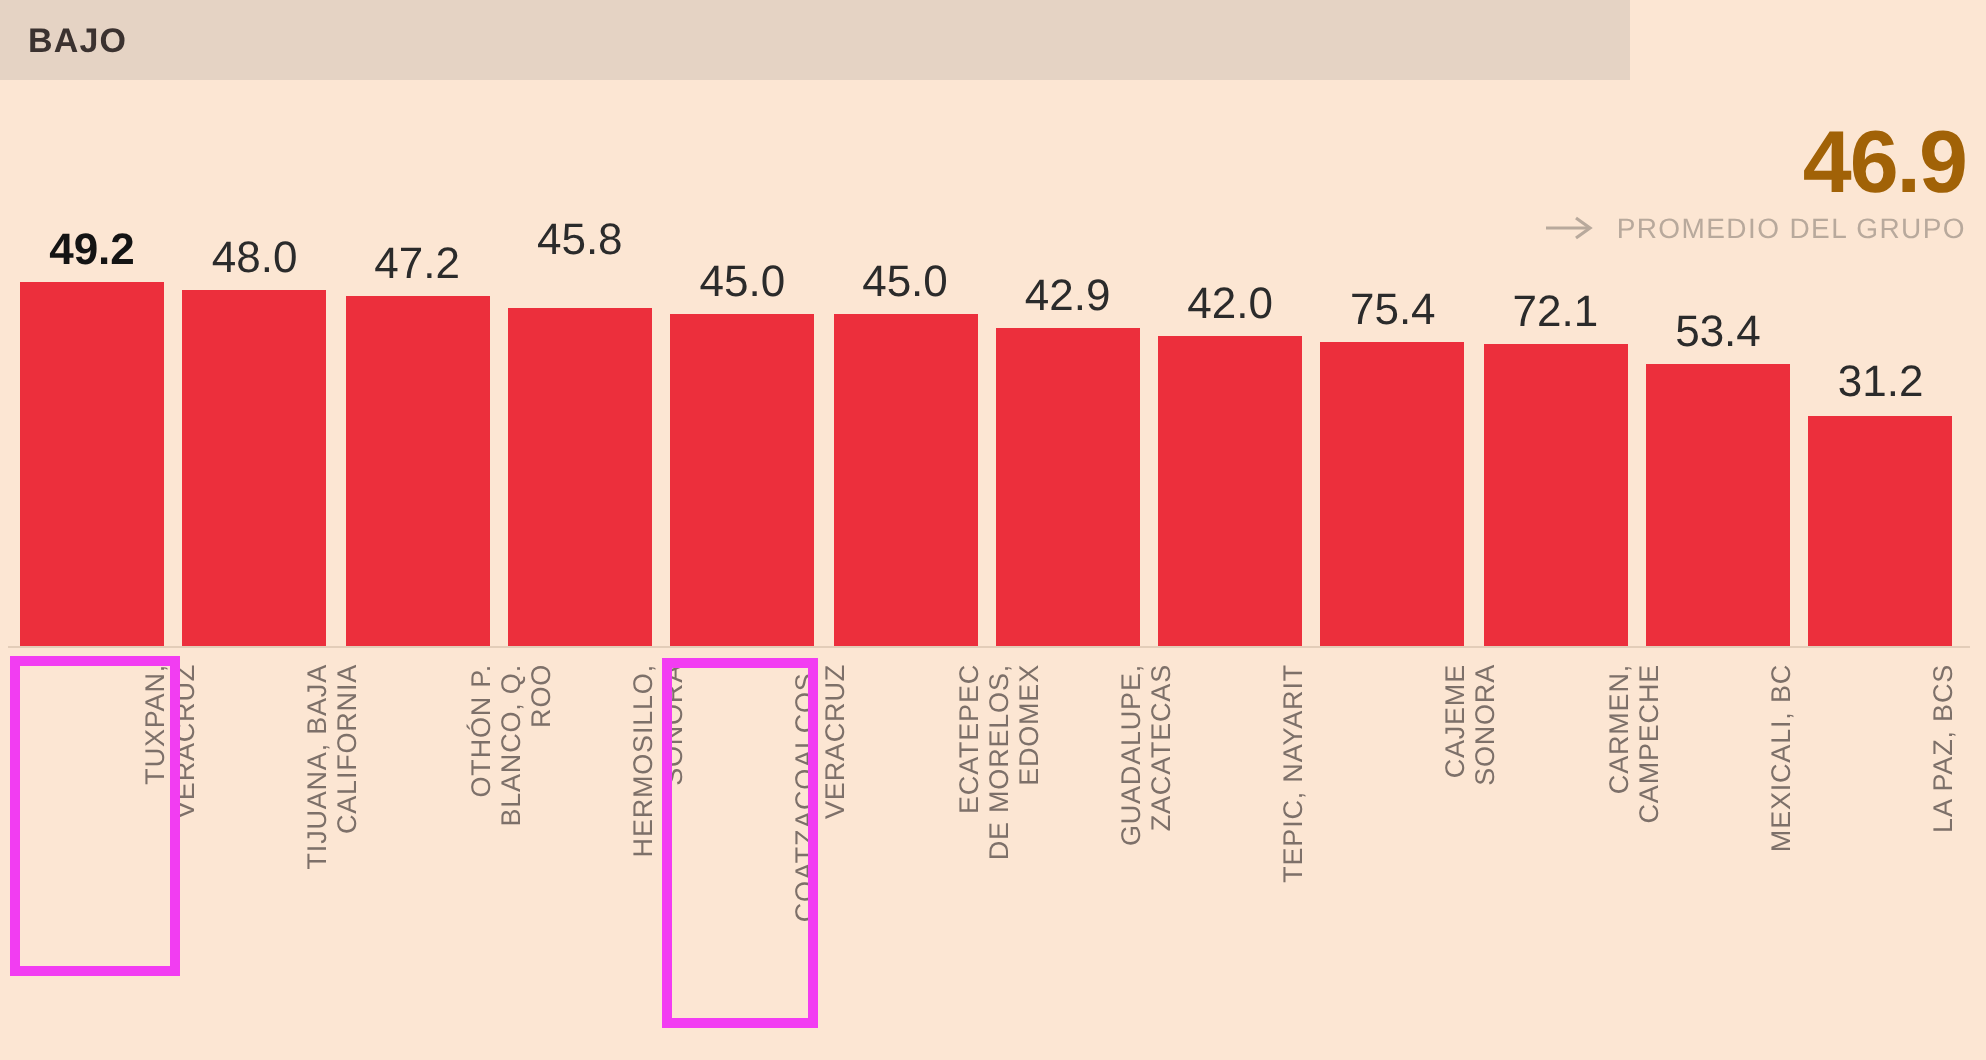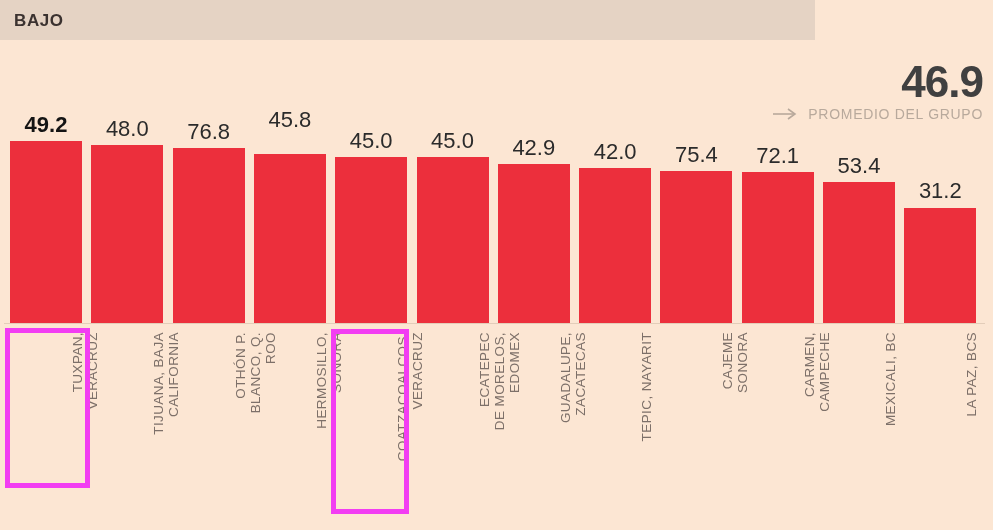--- a/index.html
+++ b/index.html
@@ -22,21 +22,21 @@
     color:#3b3230;
     font-family:"Liberation Sans", sans-serif;
   }
 
   
   .avg-wrap{
     position:absolute;right:10px;top:60px;
     text-align:right;
   }
   .avg-value{
-    font-size:44px;font-weight:bold;color:#404040;
+    font-size:44px;font-weight:bold;color:#a16207;
     line-height:44px;letter-spacing:-1px;
     font-family:"Liberation Sans", sans-serif;
   }
   .avg-label-row{
     margin-top:2px;
     display:flex;align-items:center;justify-content:flex-end;
     gap:10px;
   }
   .avg-arrow{
     display:block;width:26px;height:14px;
@@ -132,21 +132,21 @@
       <div class="cat-label" style="left: 70px;">TUXPAN,
 VERACRUZ</div>
       <div class="bar-col" style="left: 91.3px; width: 72px;">
         <div class="bar" style="top: 145.4px; height: 177.6px; background: rgb(236, 47, 60);"></div>
         <div class="bar-value" style="top: 116.4px;">48.0</div>
       </div>
       <div class="cat-label" style="left: 151.3px;">TIJUANA, BAJA
 CALIFORNIA</div>
       <div class="bar-col" style="left: 172.6px; width: 72px;">
         <div class="bar" style="top: 148.36px; height: 174.64px; background: rgb(236, 47, 60);"></div>
-        <div class="bar-value" style="top: 119.36px;">76.8</div>
+        <div class="bar-value" style="top: 119.36px;">47.2</div>
       </div>
       <div class="cat-label" style="left: 232.6px;">OTHÓN P.
 BLANCO, Q.
 ROO</div>
       <div class="bar-col" style="left: 253.9px; width: 72px;">
         <div class="bar" style="top: 153.54px; height: 169.46px; background: rgb(236, 47, 60);"></div>
         <div class="bar-value" style="top: 107px; text-align: center;">45.8</div>
       </div>
       <div class="cat-label" style="left: 313.9px;">HERMOSILLO,
 SONORA</div>

